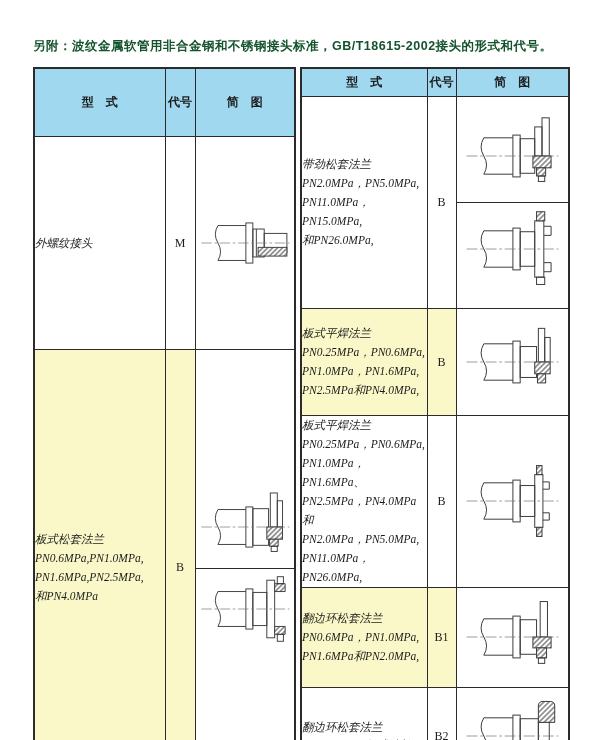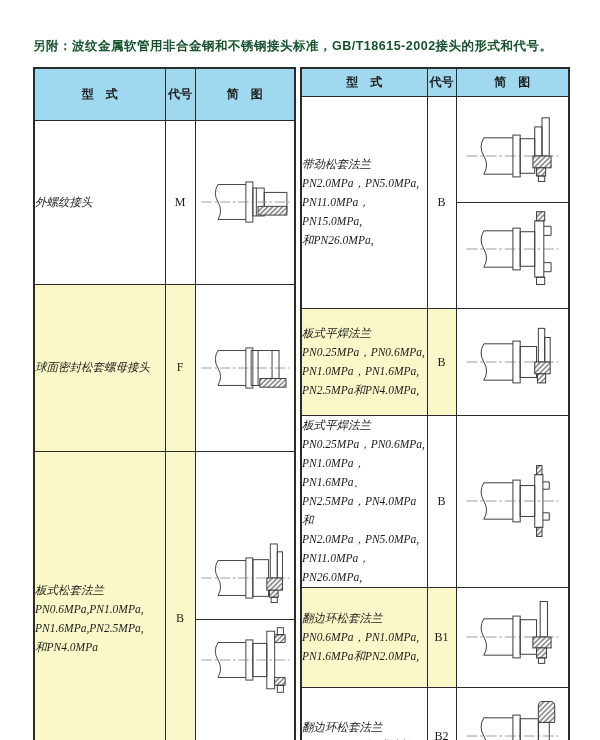--- a/index.html
+++ b/index.html
@@ -84,36 +84,20 @@
             <use href="#hose"></use>
             <rect x="64" y="29" width="13" height="32" fill="none"></rect>
             <line x1="68" y1="29" x2="68" y2="61"></line>
             <rect x="77" y="34" width="26" height="22" fill="none"></rect>
             <rect x="70" y="50" width="33" height="10" fill="url(#hx)"></rect>
             <line class="cl" x1="5" y1="45" x2="106" y2="45" stroke-dasharray="12 3 3 3"></line>
           </svg>
         </div>
             </td>
       </tr>
-      <tr style="height:91px">
-        <td class="type hl">球面密封松套螺母接头</td>
-        <td class="code hl">F</td>
-        <td class="dcell">
-              <div class="dwrap">
-          <svg class="diag" width="96" height="80" viewBox="0 0 110 90">
-            <use href="#hose"></use>
-            <rect x="62" y="25" width="32" height="40" fill="none"></rect>
-            <line x1="70" y1="25" x2="70" y2="65"></line>
-            <line x1="86" y1="25" x2="86" y2="65"></line>
-            <rect x="72" y="57" width="30" height="10" fill="url(#hx)"></rect>
-            <line class="cl" x1="5" y1="45" x2="106" y2="45" stroke-dasharray="12 3 3 3"></line>
-          </svg>
-        </div>
-            </td>
-      </tr>
       <tr style="height:182px">
         <td class="type hl">板式松套法兰
 PN0.6MPa,PN1.0MPa,
 PN1.6MPa,PN2.5MPa,
 和PN4.0MPa</td>
         <td class="code hl">B</td>
         <td class="dcell">
               <div class="dstack">
           <div class="dwrap">
             <svg class="diag" width="96" height="82" viewBox="0 0 110 90">

